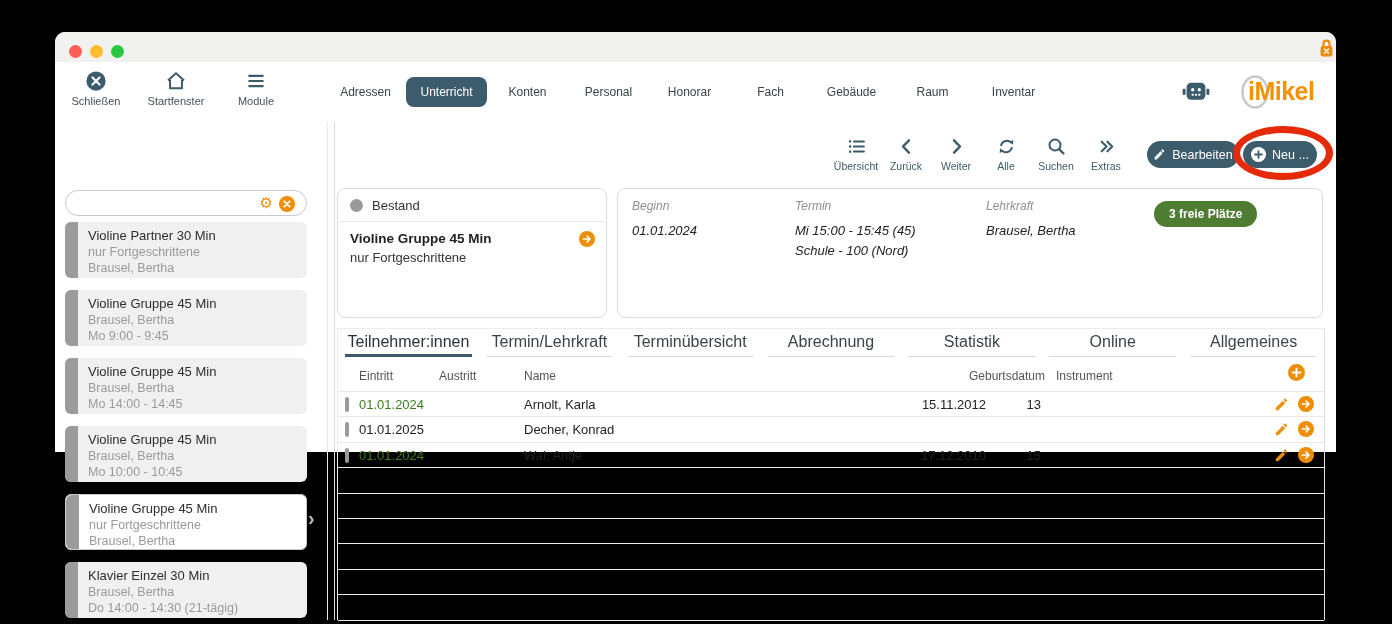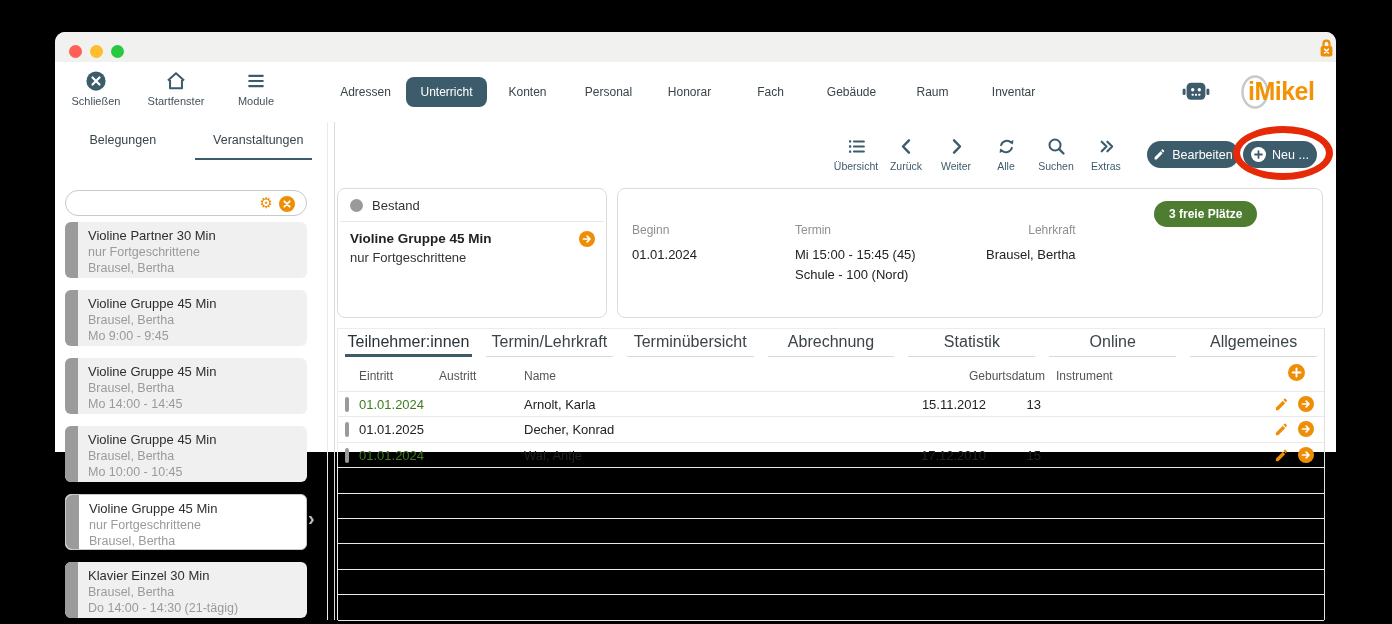--- a/index.html
+++ b/index.html
@@ -61,24 +61,24 @@
   .card-bestand{left:2px;width:270px;}
   .card-header{margin:0 2px;padding:9px 10px 8px;border-bottom:1px solid #e8e8e8;display:flex;align-items:center;gap:9px;}
   .dot{width:13px;height:13px;border-radius:50%;background:#9a9a9a;}
   .card-header .hl{font-size:13px;color:#333;}
   .card-bestand .body{position:relative;padding:9px 12px;}
   .card-bestand .title{font-size:13.5px;font-weight:bold;color:#222;}
   .card-bestand .subtitle{font-size:13px;color:#333;margin-top:4px;}
   .card-bestand .goto{position:absolute;right:11px;top:9px;width:16px;height:16px;cursor:pointer;}
 
   .card-details{left:282px;width:706px;}
-  .dc-field{position:absolute;top:34px;}
+  .dc-field{position:absolute;top:10px;font-style:italic;}
   .dc-field .lab{font-size:12px;color:#8f8f8f;margin-bottom:8px;}
   .dc-field .val{font-size:13px;color:#222;line-height:20px;}
-  .f-beginn{left:14px;}.f-termin{left:177px;}.f-lehrkraft{left:368px;text-align:right;}
+  .f-beginn{left:14px;}.f-termin{left:177px;}.f-lehrkraft{left:368px;}
   .badge{position:absolute;left:536px;top:12px;height:26px;line-height:26px;padding:0 15px;border-radius:13px;background:#4e7d32;color:#fff;font-size:12px;font-weight:bold;}
 
   .panel{position:absolute;left:2px;top:206px;width:988px;height:292px;border-top:1px solid #ececec;border-left:1px solid #ececec;border-right:1px solid #e0e0e0;box-sizing:border-box;}
   .tabs{display:flex;height:26px;margin-top:2px;}
   .tab{flex:1;margin:0 7px;text-align:center;font-size:16px;color:#3a4449;line-height:22px;border-bottom:1px solid #d9d9d9;cursor:pointer;}
   .tab.active{border-bottom:3px solid #3d5c6b;color:#28323a;}
   .thead{position:relative;height:34px;}
   .th{position:absolute;top:12px;font-size:12px;color:#555;}
   .th-eintritt{left:21px;}.th-austritt{left:101px;}.th-name{left:186px;}.th-gdat{left:631px;}.th-instr{left:718px;}
   .th-add{position:absolute;left:950px;top:7px;width:17px;height:17px;cursor:pointer;}
@@ -167,24 +167,20 @@
         <svg width="34" height="34" viewBox="0 0 34 34">
           <ellipse cx="14" cy="17" rx="12.5" ry="15.5" fill="none" stroke="#c9c9c9" stroke-width="2.5"></ellipse>
         </svg>
         <span class="logo-text">iMikel</span>
       </div>
     </div>
 
     <div class="content">
 
       <div class="sidebar">
-        <div class="sb-tabs">
-          <span class="sb-tab">Belegungen</span>
-          <span class="sb-tab active">Veranstaltungen</span>
-        </div>
         <div class="sb-search">
           <input type="text" placeholder="Multisuche" style="">
           <span class="sb-gear">⚙</span>
           <svg class="sb-clear" viewBox="0 0 16 16">
             <circle cx="8" cy="8" r="8" fill="#ee8e06"></circle>
             <path d="M5.3 5.3l5.4 5.4M10.7 5.3l-5.4 5.4" stroke="#fff" stroke-width="1.8" stroke-linecap="round"></path>
           </svg>
         </div>
 
         <div class="sb-card" style="top:100px;">

